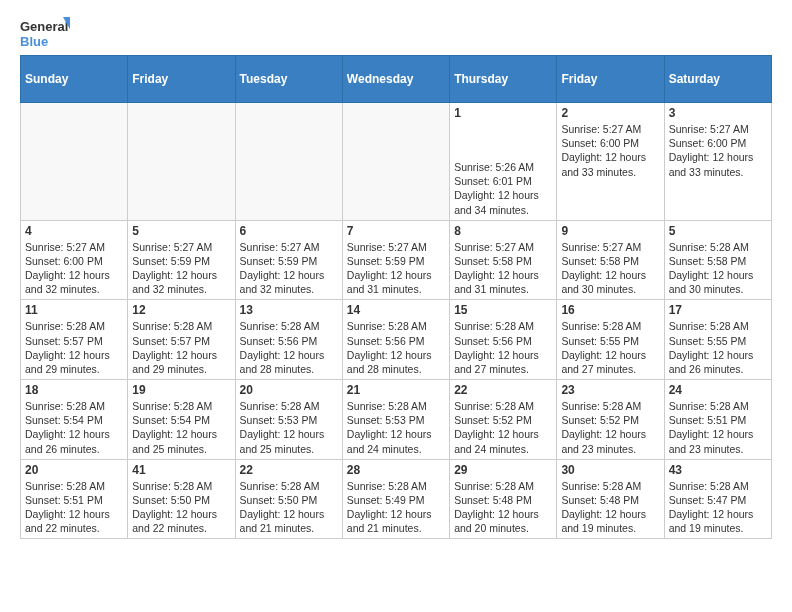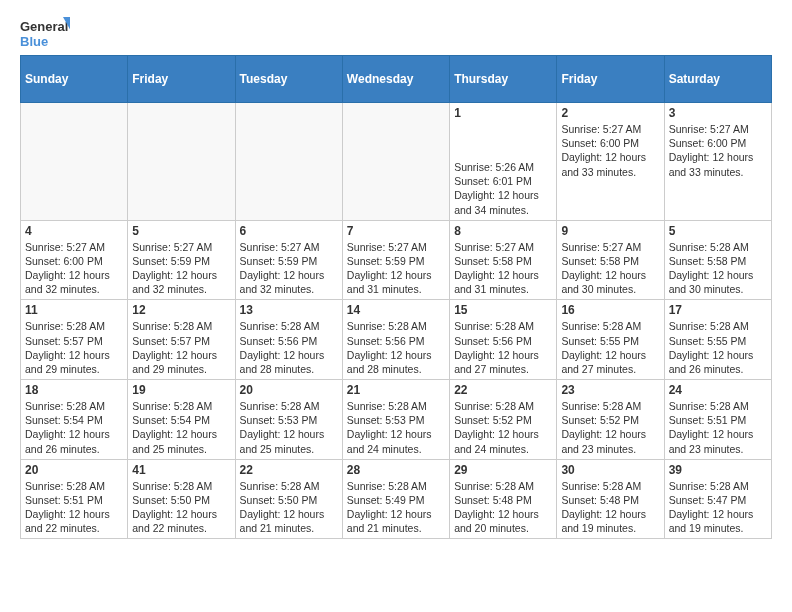--- a/index.html
+++ b/index.html
@@ -318,21 +318,21 @@
 and 20 minutes.</div>
         </td>
         <td>
           <div class="day-number">30</div>
           <div class="day-info" style="white-space: pre-line;">Sunrise: 5:28 AM
 Sunset: 5:48 PM
 Daylight: 12 hours
 and 19 minutes.</div>
         </td>
         <td>
-          <div class="day-number">39</div>
+          <div class="day-number">43</div>
           <div class="day-info" style="white-space: pre-line;">Sunrise: 5:28 AM
 Sunset: 5:47 PM
 Daylight: 12 hours
 and 19 minutes.</div>
         </td>
       </tr>
     </tbody>
 </table>
 
 </body></html>

